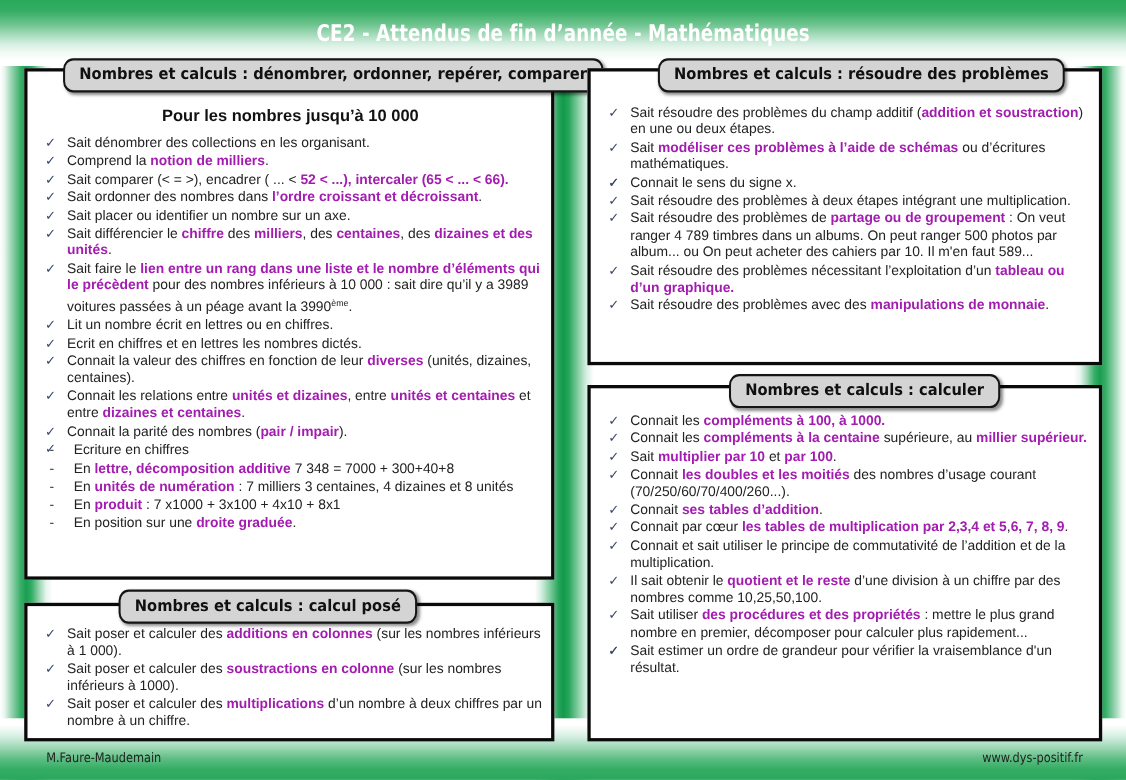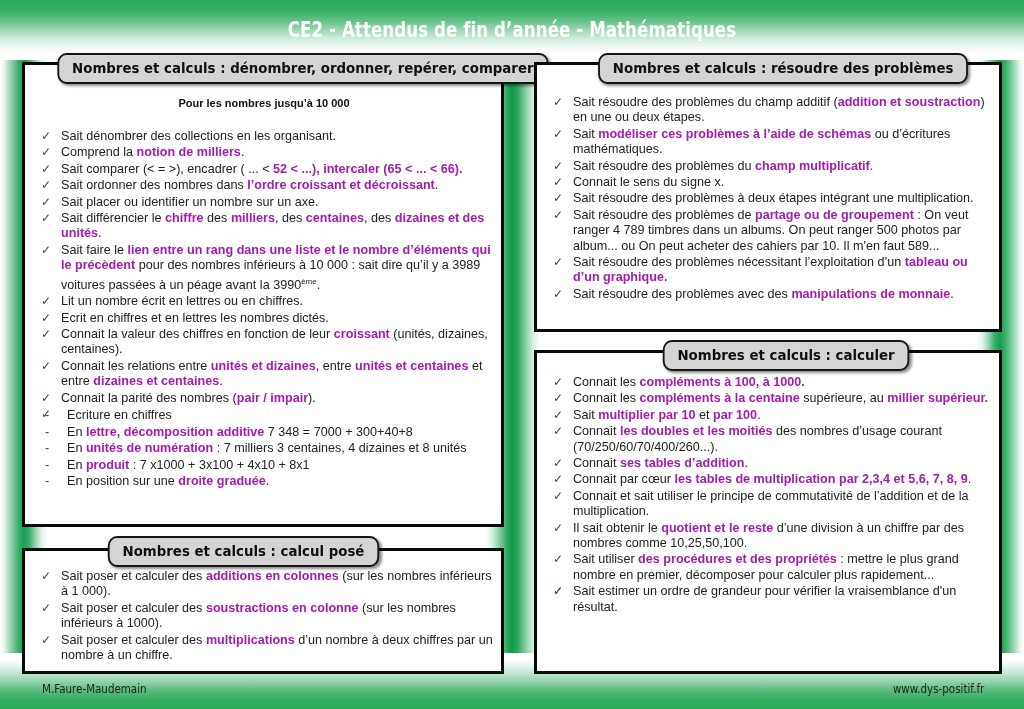--- a/index.html
+++ b/index.html
@@ -109,23 +109,23 @@
   #header-calcul-pose     { left: 96px;  top: 536px; }
   #panel-problemes        { left: 534px; top: 62px;  width: 468px; height: 270px; }
   #header-problemes       { left: 582px; top: 53px;  }
   #panel-calculer         { left: 534px; top: 350px; width: 468px; height: 324px; }
   #header-calculer        { left: 652px; top: 340px; }
 
   
   .subtitle {
     text-align: center;
     font-weight: bold;
-    font-size: 11px;
+    font-size: 15px;
     color: #111111;
-    margin: 26px 0 20px 0;
+    margin: 26px 0 9px 0;
   }
 
   
   ul.check-list {
     list-style: none;
     margin: 0;
     padding: 0;
   }
   ul.check-list > li {
     position: relative;
@@ -178,21 +178,21 @@
       <ul class="check-list">
           <li><span class="tick">✓</span><span>Sait dénombrer des collections en les organisant.</span></li>
           <li><span class="tick">✓</span><span>Comprend la <b>notion de milliers</b>.</span></li>
           <li><span class="tick">✓</span><span>Sait comparer (&lt; = &gt;), encadrer ( ... &lt; <b>52 &lt; ...), intercaler (65 &lt; ... &lt; 66).</b></span></li>
           <li><span class="tick">✓</span><span>Sait ordonner des nombres dans <b>l’ordre croissant et décroissant</b>.</span></li>
           <li><span class="tick">✓</span><span>Sait placer ou identifier un nombre sur un axe.</span></li>
           <li><span class="tick">✓</span><span>Sait différencier le <b>chiffre</b> des <b>milliers</b>, des <b>centaines</b>, des <b>dizaines et des unités</b>.</span></li>
           <li><span class="tick">✓</span><span>Sait faire le <b>lien entre un rang dans une liste et le nombre d’éléments qui le précèdent</b> pour des nombres inférieurs à 10 000 : sait dire qu’il y a 3989&nbsp; voitures passées à un péage avant la 3990<sup>ème</sup>.</span></li>
           <li><span class="tick">✓</span><span>Lit un nombre écrit en lettres ou en chiffres.</span></li>
           <li><span class="tick">✓</span><span>Ecrit en chiffres et en lettres les nombres dictés.</span></li>
-          <li><span class="tick">✓</span><span>Connait la valeur des chiffres en fonction de leur <b>croissant</b> (unités, dizaines, centaines).</span></li>
+          <li><span class="tick">✓</span><span>Connait la valeur des chiffres en fonction de leur <b>diverses</b> (unités, dizaines, centaines).</span></li>
           <li><span class="tick">✓</span><span>Connait les relations entre <b>unités et dizaines</b>, entre <b>unités et centaines</b> et entre <b>dizaines et centaines</b>.</span></li>
           <li><span class="tick">✓</span><span>Connait la parité des nombres (<b>pair / impair</b>).</span></li>
           <li><span class="tick">✓</span></li>
         </ul>
       <ul class="sub-list">
           <li><span class="dash">-</span><span>Ecriture en chiffres</span></li>
           <li><span class="dash">-</span><span>En <b>lettre, décomposition additive</b> 7 348 = 7000 + 300+40+8</span></li>
           <li><span class="dash">-</span><span>En <b>unités de numération</b> : 7 milliers 3 centaines, 4 dizaines et 8 unités</span></li>
           <li><span class="dash">-</span><span>En <b>produit</b> : 7 x1000 + 3x100 + 4x10 + 8x1</span></li>
           <li><span class="dash">-</span><span>En position sur une <b>droite graduée</b>.</span></li>
@@ -210,21 +210,21 @@
         </ul>
     </div>
   </section>
   <div class="panel-header" id="header-calcul-pose">Nombres et calculs : calcul posé</div>
 
   <section class="panel" id="panel-problemes">
     <div class="panel-body" style="padding-top:30px;">
       <ul class="check-list">
           <li><span class="tick">✓</span><span>Sait résoudre des problèmes du champ additif (<b>addition et soustraction</b>) en une ou deux étapes.</span></li>
           <li><span class="tick">✓</span><span>Sait <b>modéliser ces problèmes à l’aide de schémas</b> ou d’écritures mathématiques.</span></li>
-          <li><span class="tick">✓</span><span>Sait résoudre des problèmes du <b>champ multiplicatif</b>.</span></li>
+          <li><span class="tick">✓</span></li>
           <li><span class="tick">✓</span><span>Connait le sens du signe x.</span></li>
           <li><span class="tick">✓</span><span>Sait résoudre des problèmes à deux étapes intégrant une multiplication.</span></li>
           <li><span class="tick">✓</span><span>Sait résoudre des problèmes de <b>partage ou de groupement</b> : On veut ranger 4 789 timbres dans un albums. On peut ranger 500 photos par album... ou On peut acheter des cahiers par 10. Il m'en faut 589...</span></li>
           <li><span class="tick">✓</span><span>Sait résoudre des problèmes nécessitant l’exploitation d’un <b>tableau ou d’un graphique.</b></span></li>
           <li><span class="tick">✓</span><span>Sait résoudre des problèmes avec des <b>manipulations de monnaie</b>.</span></li>
         </ul>
     </div>
   </section>
   <div class="panel-header" id="header-problemes">Nombres et calculs : résoudre des problèmes</div>
 

